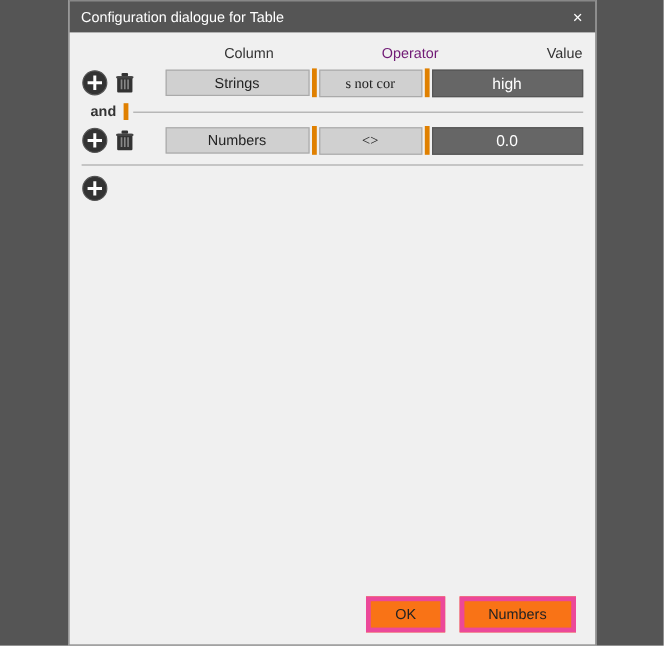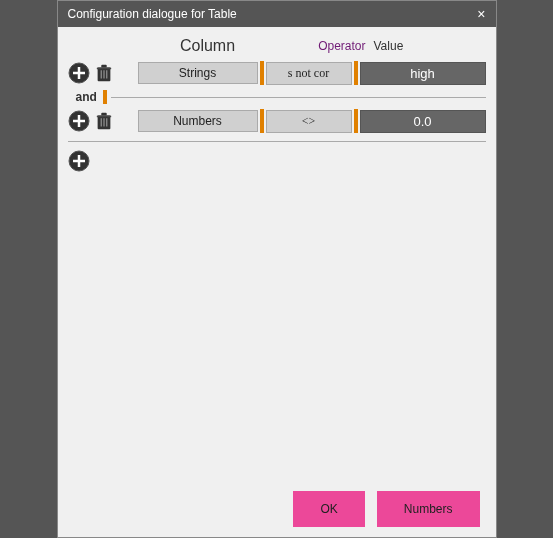--- a/index.html
+++ b/index.html
@@ -47,32 +47,32 @@
     }
     .col-headers {
       display: flex;
       align-items: center;
       margin-bottom: 6px;
       padding-left: 80px;
     }
     .col-header-column {
       width: 120px;
       text-align: center;
-      font-size: 16px;
+      font-size: 12px;
       color: #333;
     }
     .col-header-operator {
       width: 90px;
       text-align: right;
       font-size: 12px;
       color: #701a75;
     }
     .col-header-value {
       flex: 1;
-      text-align: left;
+      text-align: right;
       font-size: 12px;
       color: #333;
     }
     .filter-row {
       display: flex;
       align-items: center;
       margin-bottom: 2px;
     }
     .row-actions {
       display: flex;
@@ -162,22 +162,22 @@
       margin-top: 4px;
     }
     .footer {
       display: flex;
       justify-content: flex-end;
       gap: 12px;
       padding: 10px 16px;
       flex-shrink: 0;
     }
     .footer-btn {
-      background: #ec4899;
-      border: 7px solid #ec4899;
+      background: #f97316;
+      border: 4px solid #ec4899;
       padding: 4px 20px;
       font-size: 12px;
       cursor: pointer;
       color: #222;
       min-width: 60px;
       text-align: left;
     }
   </style>
 </head>
 <body>

